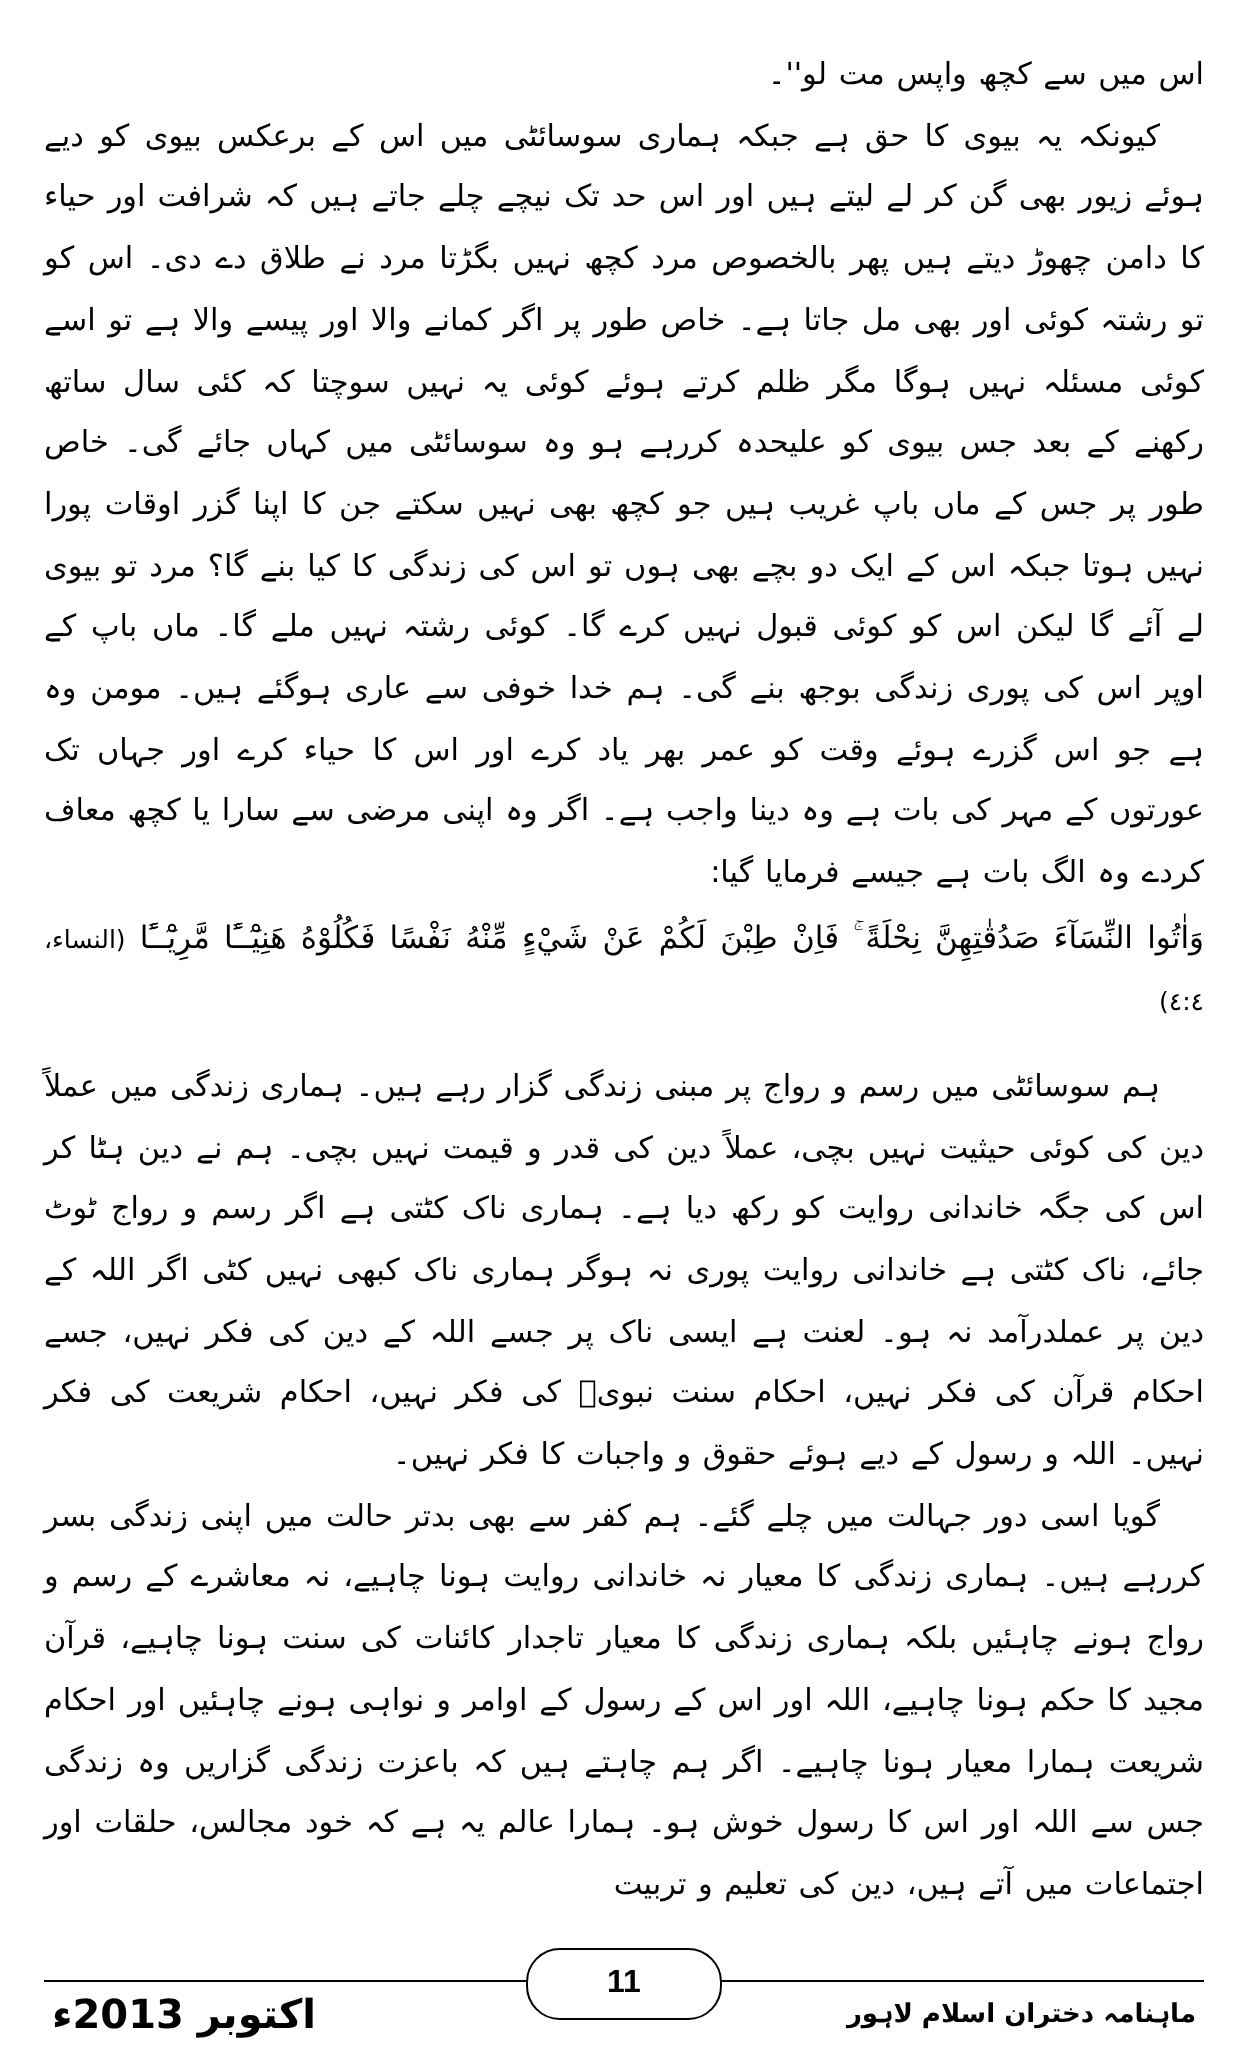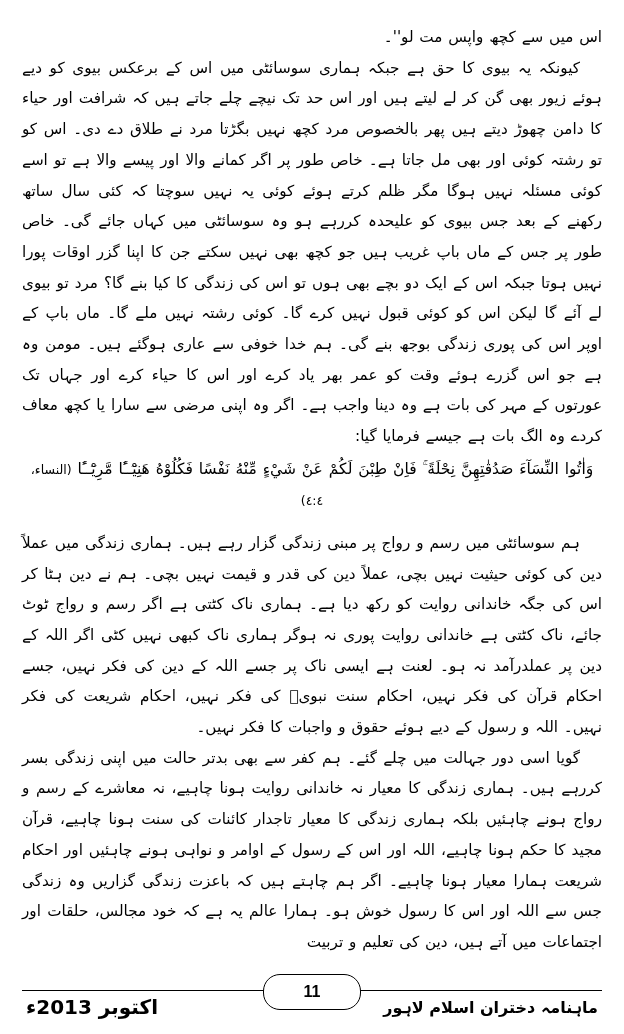--- a/index.html
+++ b/index.html
@@ -36,21 +36,20 @@
     text-indent: 0;
   }
   .para + .para {
     margin-top: 0px;
   }
   .indent-first {
     text-indent: 22px;
   }
   .arabic-line {
     direction: rtl;
-    text-align: center;
     font-size: 15.5px;
     line-height: 2.0;
     margin-top: 2px;
     margin-bottom: 0px;
     font-family: "DejaVu Sans", sans-serif;
   }
   .arabic-line .ref {
     font-size: 12.5px;
   }
   .trans {
@@ -89,21 +88,21 @@
   .footer-right, .footer-left {
     position: relative;
     background: #fff;
     padding: 0 4px;
     font-size: 13.5px;
     z-index: 3;
     top: 12px;
   }
   .footer-right {
     font-weight: bold;
-    font-size: 16px;
+    font-size: 13px;
     direction: rtl;
   }
   .footer-left {
     font-weight: bold;
     font-size: 20px;
     direction: rtl;
   }
   .pagenum-wrap {
     position: absolute;
     left: 50%;

